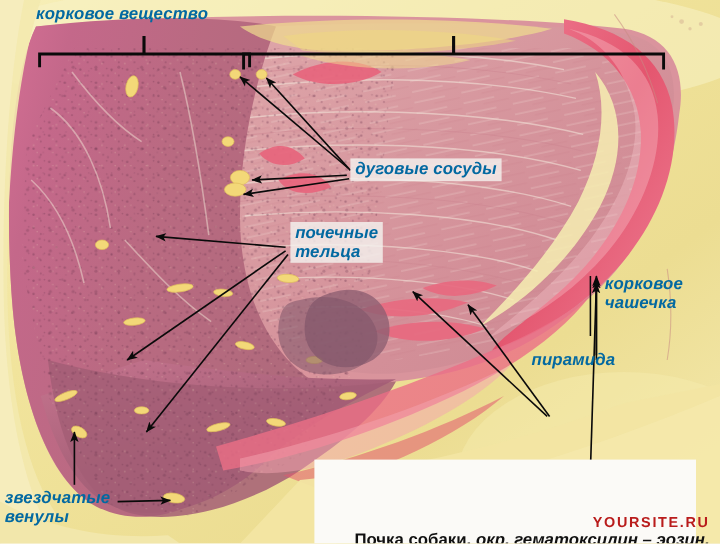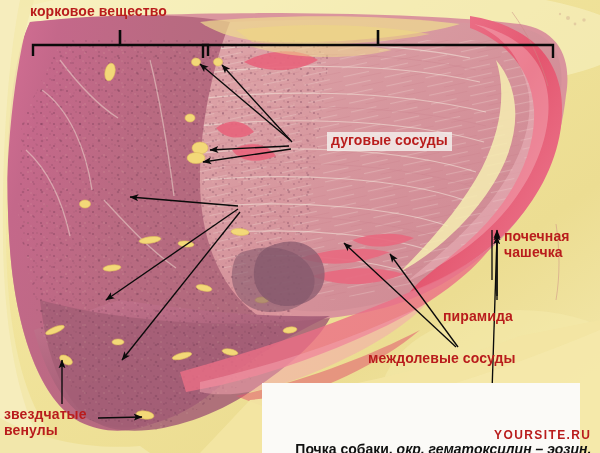--- a/index.html
+++ b/index.html
@@ -5,29 +5,29 @@
   html,body{margin:0;padding:0;background:#fff;}
   #stage{
     position:relative;width:600px;height:453px;overflow:hidden;
     font-family:"Liberation Sans", sans-serif;
     background:#f2e6a8;
   }
   #stage svg.layer{position:absolute;left:0;top:0;width:600px;height:453px;}
   .lbl{
     position:absolute;
     font-weight:bold;
-    color:#b91c1c;
+    color:#0369a1;
     line-height:1.12;
     white-space:pre;
     letter-spacing:.1px;
+    font-style:italic;
   }
   .lbl.boxed{
     background:rgba(244,242,238,.82);
     padding:1px 4px 2px 4px;
-    margin-left:35px;
   }
   .lbl.plain{background:transparent;}
   .caption{
     position:absolute;
     background:#fbfaf7;
     color:#111;
     font-weight:bold;
     line-height:1.25;
     padding:5px 8px 6px 10px;
     white-space:pre;
@@ -312,27 +312,28 @@
     <g stroke="#0a0a0a" stroke-width="1.35" fill="none" marker-end="url(#ah)">
       <path d="M 497,296 L 497,232"></path>
     </g>
   </svg>
 
   <div class="lbl plain" style="left:30px; top:4px; font-size:14px;">корковое вещество</div>
 
 
   <div class="lbl boxed" style="left:292px; top:132px; font-size:14px;">дуговые сосуды</div>
 
-
-  <div class="lbl plain" style="left:504px; top:229px; font-size:14px;">почечная
+  <div class="lbl boxed" style="left:242px; top:185px; font-size:14px;">почечные
+тельца</div>
+
+  <div class="lbl plain" style="left:504px; top:229px; font-size:14px;">корковое
 чашечка</div>
 
-  <div class="lbl plain" style="left:443px; top:292px; font-size:14px;margin-top:17px;">пирамида</div>
-
-  <div class="lbl plain" style="left:368px; top:351px; font-size:14px;">междолевые сосуды</div>
+  <div class="lbl plain" style="left:443px; top:292px; font-size:14px;">пирамида</div>
+
 
   <div class="lbl plain" style="left:4px; top:407px; font-size:14px;">звездчатые
 венулы</div>
 
   <div class="caption" style="left:262px; top:383px; width:300px; font-size:14px;">
     <div>
       <span>Почка собаки, </span><span class="ital">окр. гематоксилин – эозин,</span>
     </div>
     
   </div>

